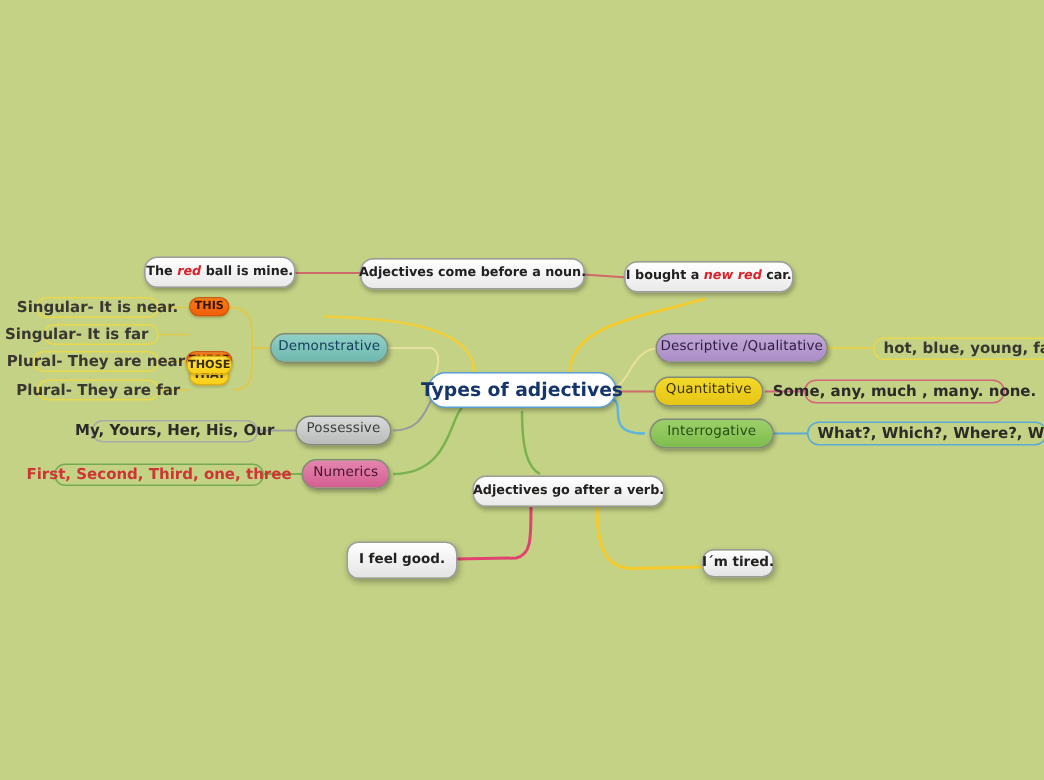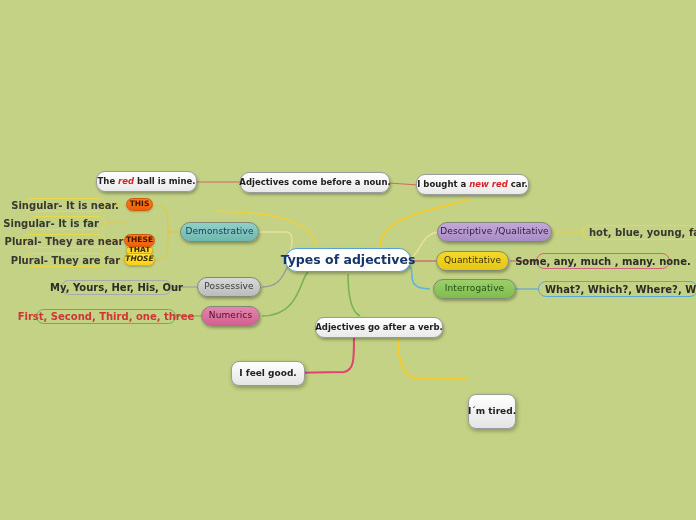--- a/index.html
+++ b/index.html
@@ -194,21 +194,21 @@
   <div class="node chip chip-yellow" style="left:22px;top:234px;width:84px;height:14px;">
     <span>Plural- They are near</span>
   </div>
   <div class="node kw kw-orange" style="left:124px;top:234px;width:31px;height:13px;">
     <span>THESE</span>
   </div>
 
   <div class="node chip chip-yellow" style="left:25px;top:253px;width:81px;height:14px;">
     <span>Plural- They are far</span>
   </div>
-  <div class="node kw kw-yellow" style="left:124px;top:253px;width:31px;height:13px;font-style:italic;">
+  <div class="node kw kw-yellow" style="left:124px;top:237px;width:31px;height:13px;">
     <span>THOSE</span>
   </div>
 
   <div class="node chip chip-gray" style="left:61px;top:280px;width:111px;height:15px;">
     <span>My, Yours, Her, His, Our</span>
   </div>
   <div class="node chip chip-green" style="left:36px;top:309px;width:140px;height:15px;">
     <span>First, Second, Third, one, three</span>
   </div>
 
@@ -223,17 +223,17 @@
   </div>
 
   <div class="node box" style="left:315px;top:317px;width:128px;height:21px;">
     <span>Adjectives go after a verb.</span>
   </div>
 
   <div class="node bottombox" style="left:231px;top:361px;width:74px;height:25px;">
     <span><span>I feel </span><span class="emg">good</span><span>.</span></span>
   </div>
 
-  <div class="node bottombox" style="left:468px;top:366px;width:48px;height:35px;margin-top:28px;">
+  <div class="node bottombox" style="left:468px;top:366px;width:48px;height:19px;">
     <span><span>I´m </span><span class="emg">tired</span><span>.</span></span>
   </div>
 
 </div>
 
 </body></html>

